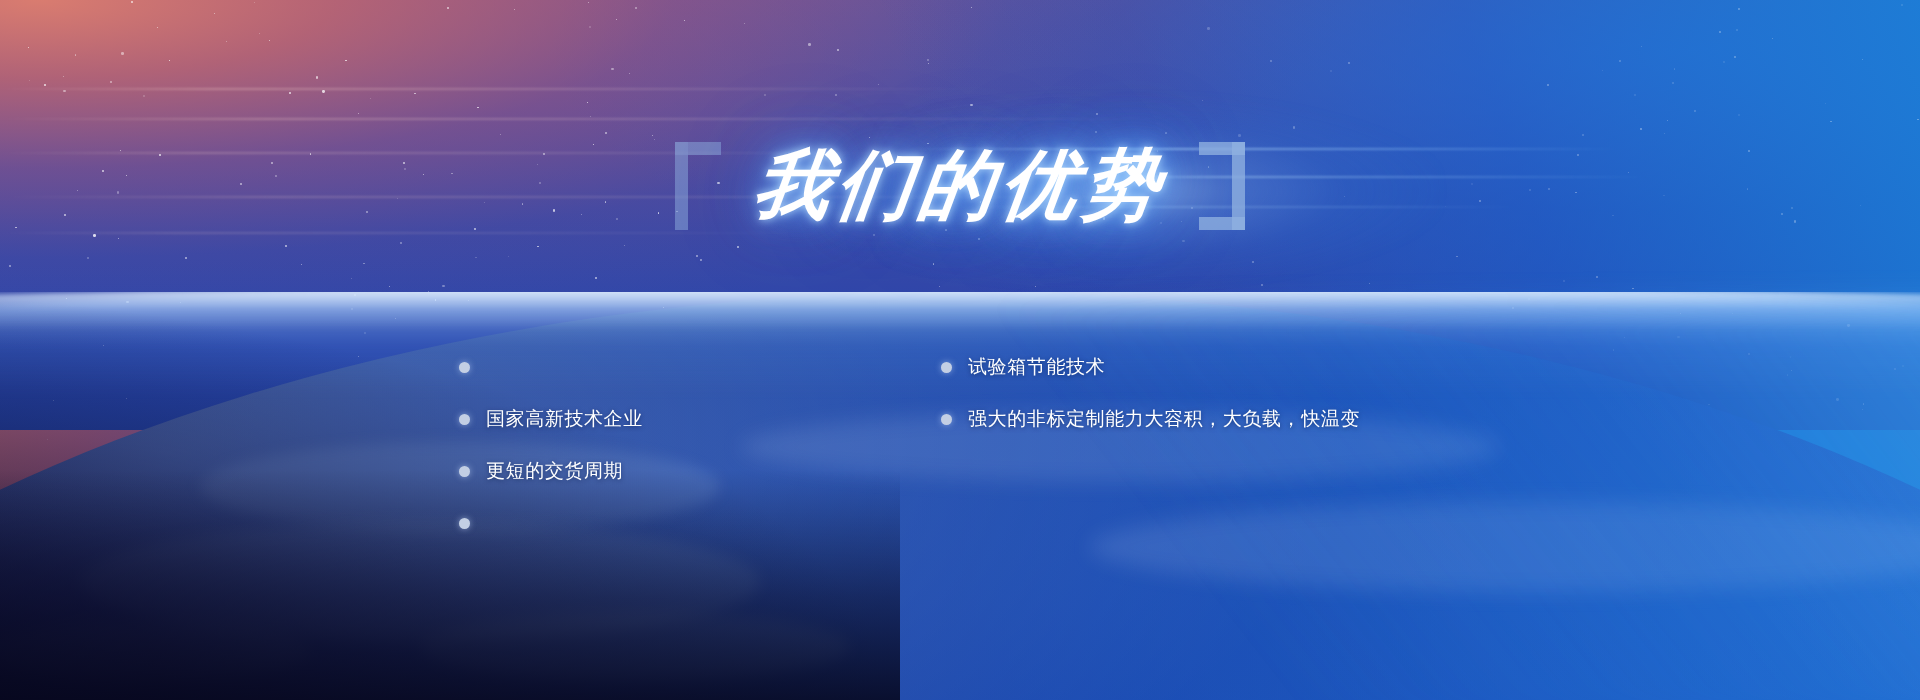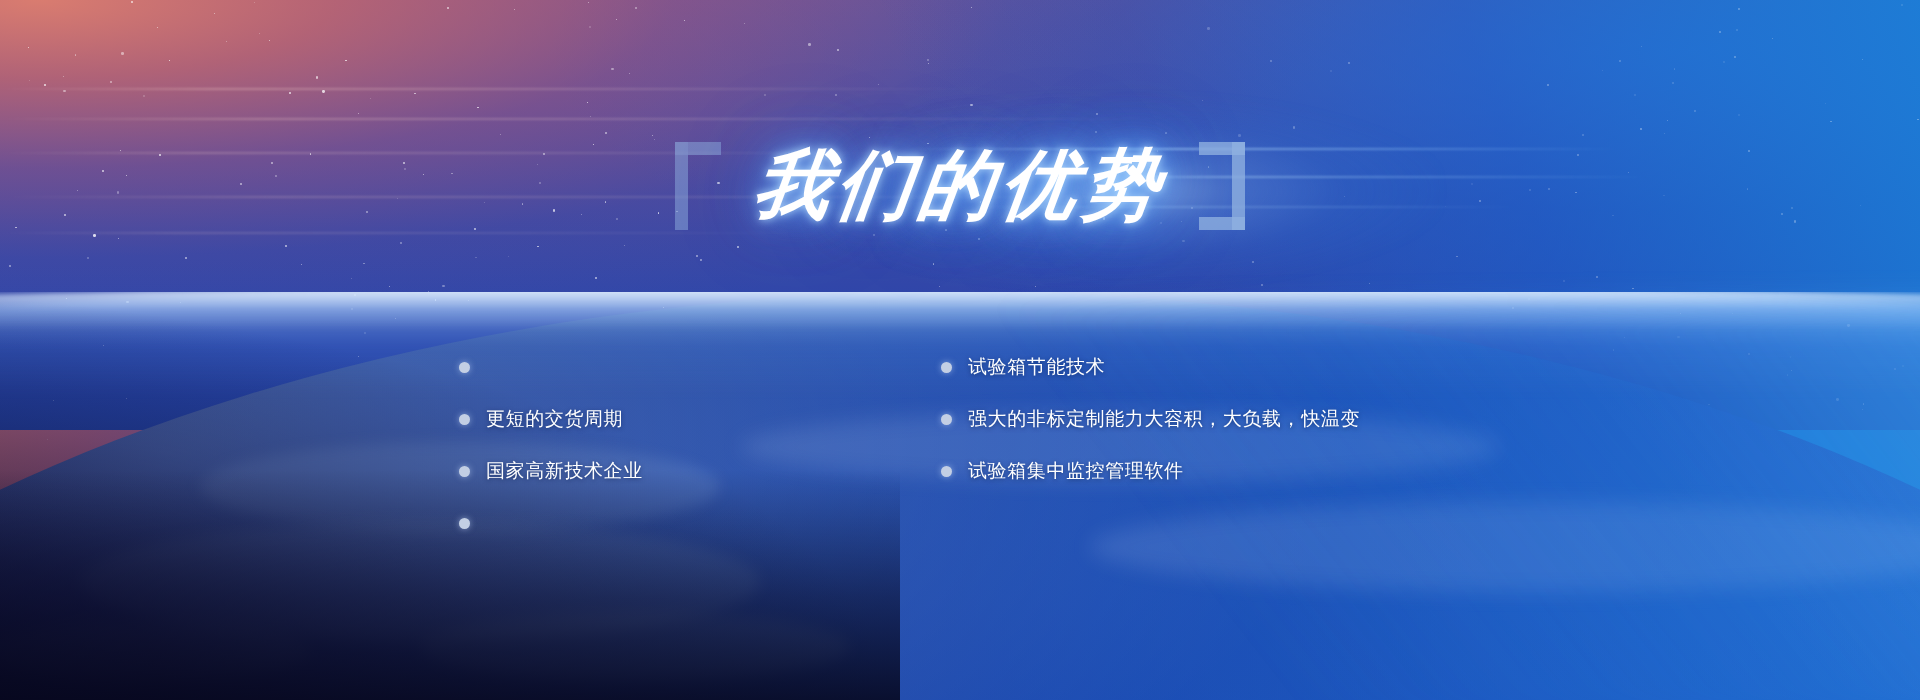--- a/index.html
+++ b/index.html
@@ -495,40 +495,36 @@
   </div>
 
   <div class="features">
 
     <div class="col left">
       <div class="feature">
         <span class="dot"></span>
       </div>
       <div class="feature">
         <span class="dot"></span>
-        <span class="feature-label">更短的交货周期</span>
+        <span class="feature-label">国家高新技术企业</span>
       </div>
       <div class="feature">
         <span class="dot"></span>
-        <span class="feature-label">国家高新技术企业</span>
+        <span class="feature-label">更短的交货周期</span>
       </div>
       <div class="feature">
         <span class="dot"></span>
       </div>
     </div>
 
     <div class="col right">
       <div class="feature">
         <span class="dot"></span>
         <span class="feature-label">试验箱节能技术</span>
       </div>
       <div class="feature">
         <span class="dot"></span>
         <span class="feature-label">强大的非标定制能力大容积，大负载，快温变</span>
       </div>
-      <div class="feature">
-        <span class="dot"></span>
-        <span class="feature-label">试验箱集中监控管理软件</span>
-      </div>
     </div>
 
   </div>
 </div>
 
 </body></html>

